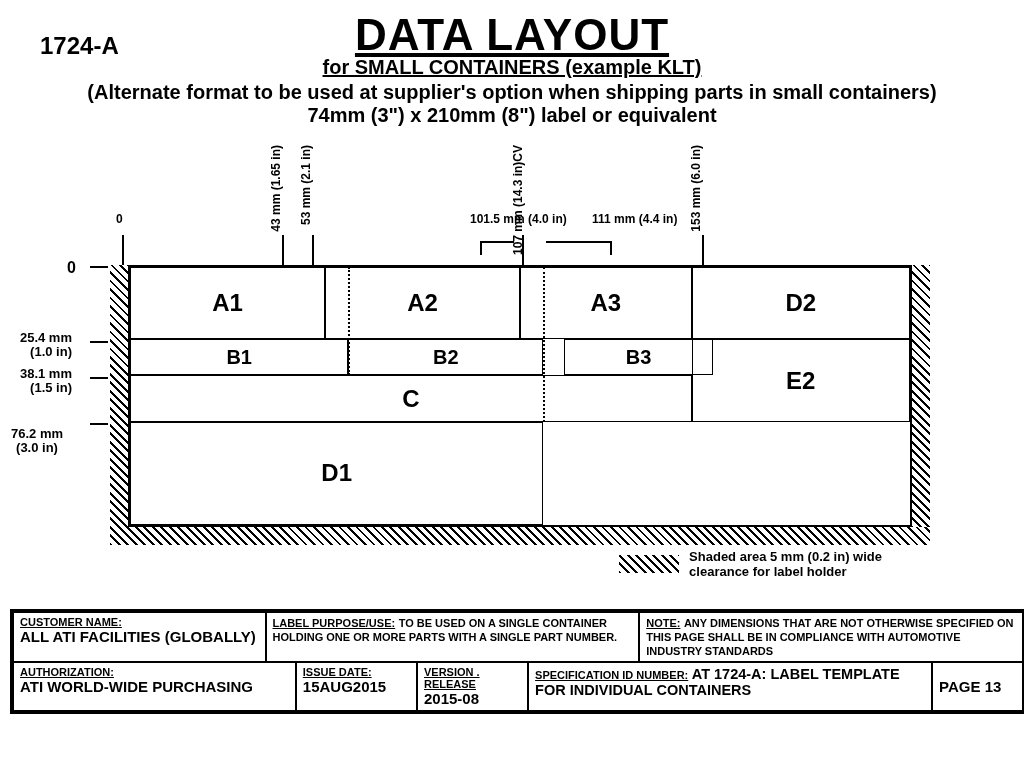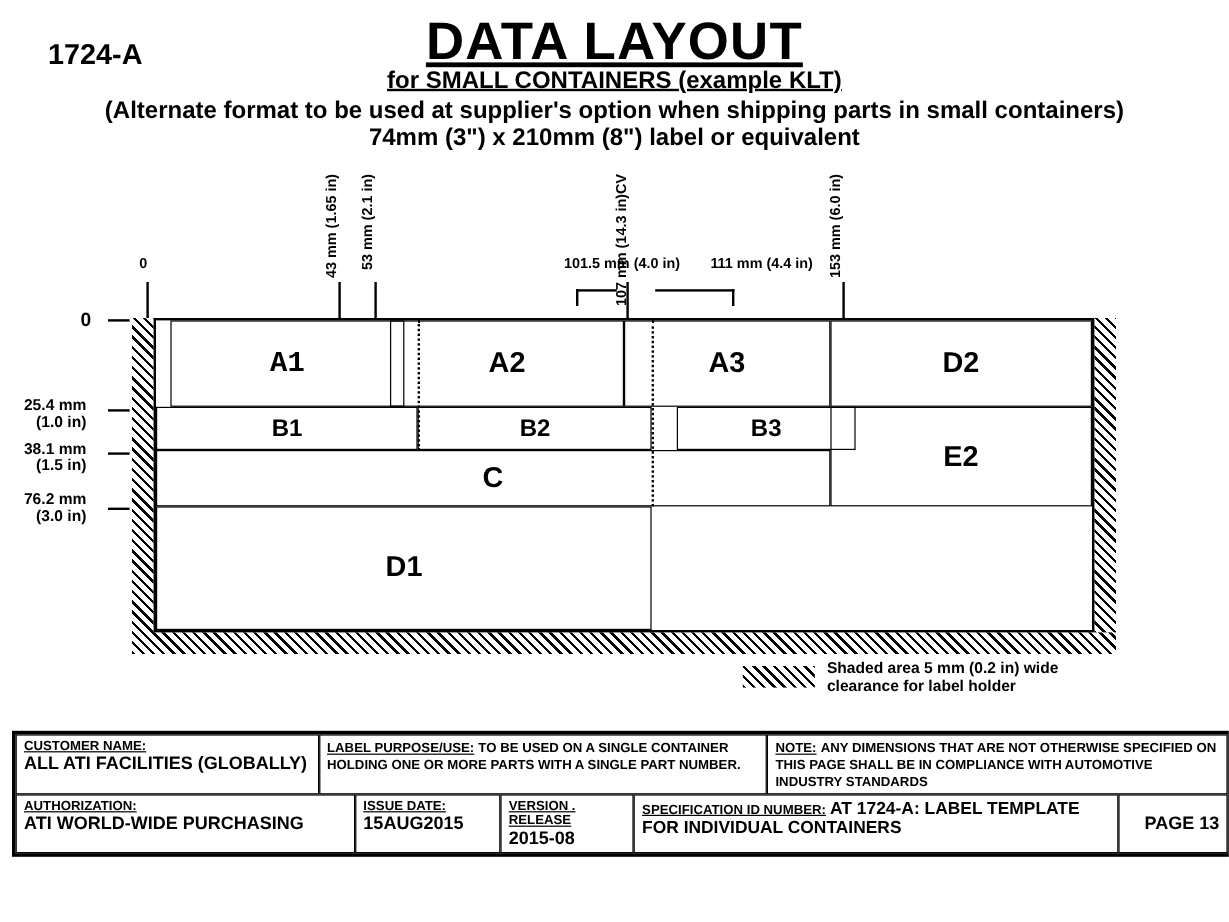--- a/index.html
+++ b/index.html
@@ -66,21 +66,21 @@
   .cell {
     position: absolute;
     border: 1.5px solid #000;
     display: flex;
     align-items: center;
     justify-content: center;
     font-size: 24px;
     font-weight: bold;
   }
   
-  .A1 { left:12px; top:0; width:25%; height:28%;font-family:Liberation Mono, monospace; }
+  .A1 { left:0; top:0; width:25%; height:28%; }
   .A2 { left:25%; top:0; width:25%; height:28%; }
   .A3 { left:50%; top:0; width:22%; height:28%; }
   .D2 { left:72%; top:0; width:28%; height:28%; }
   .B1 { left:0; top:28%; width:28%; height:14%; font-size:20px; }
   .B2 { left:28%; top:28%; width:25%; height:14%; font-size:20px; }
   .B3 { left:53%; top:28%; width:19%; height:14%; font-size:20px;margin-left:21px; }
   .E2 { left:72%; top:28%; width:28%; height:32%; }
   .C  { left:0; top:42%; width:72%; height:18%; }
   .D1 { left:0; top:60%; width:53%; height:40%; }
   .E1 { left:53%; top:60%; width:47%; height:40%; }
@@ -212,21 +212,21 @@
   <div class="htick" style="left:8px; top:131px;"></div>
 
   <div class="tick-label-left" style="left:-80px; top:196px;">25.4 mm
 (1.0 in)</div>
   <div class="htick" style="left:8px; top:206px;"></div>
 
   <div class="tick-label-left" style="left:-80px; top:232px;">38.1 mm
 (1.5 in)</div>
   <div class="htick" style="left:8px; top:242px;"></div>
 
-  <div class="tick-label-left" style="left:-80px; top:274px;">76.2 mm
+  <div class="tick-label-left" style="left:-80px; top:292px;text-align:center;">76.2 mm
 (3.0 in)</div>
   <div class="htick" style="left:8px; top:288px;"></div>
 
   <div class="label-box">
     <div class="hatch left"></div>
     <div class="hatch right"></div>
     <div class="hatch bottom"></div>
     <div class="grid">
       <div class="cell A1">A1</div>
       <div class="cell A2">A2</div>
@@ -276,17 +276,17 @@
       <div class="val">15AUG2015</div>
     </div>
     <div class="footer-cell" style="width:11%;">
       <div class="lab">VERSION . RELEASE</div>
       <div class="val">2015-08</div>
     </div>
     <div class="footer-cell" style="width:40%;">
       <span class="lab">SPECIFICATION ID NUMBER:</span>
       <span class="val" style="font-size:14.5px;">AT 1724-A:  LABEL TEMPLATE FOR INDIVIDUAL CONTAINERS</span>
     </div>
-    <div class="footer-cell" style="width:9%; display:flex; align-items:center; justify-content:flex-end;">
+    <div class="footer-cell" style="width:9%; display:flex; align-items:center; justify-content:flex-start;">
       <span class="val">PAGE 13</span>
     </div>
   </div>
 </div>
 
 </body></html>

